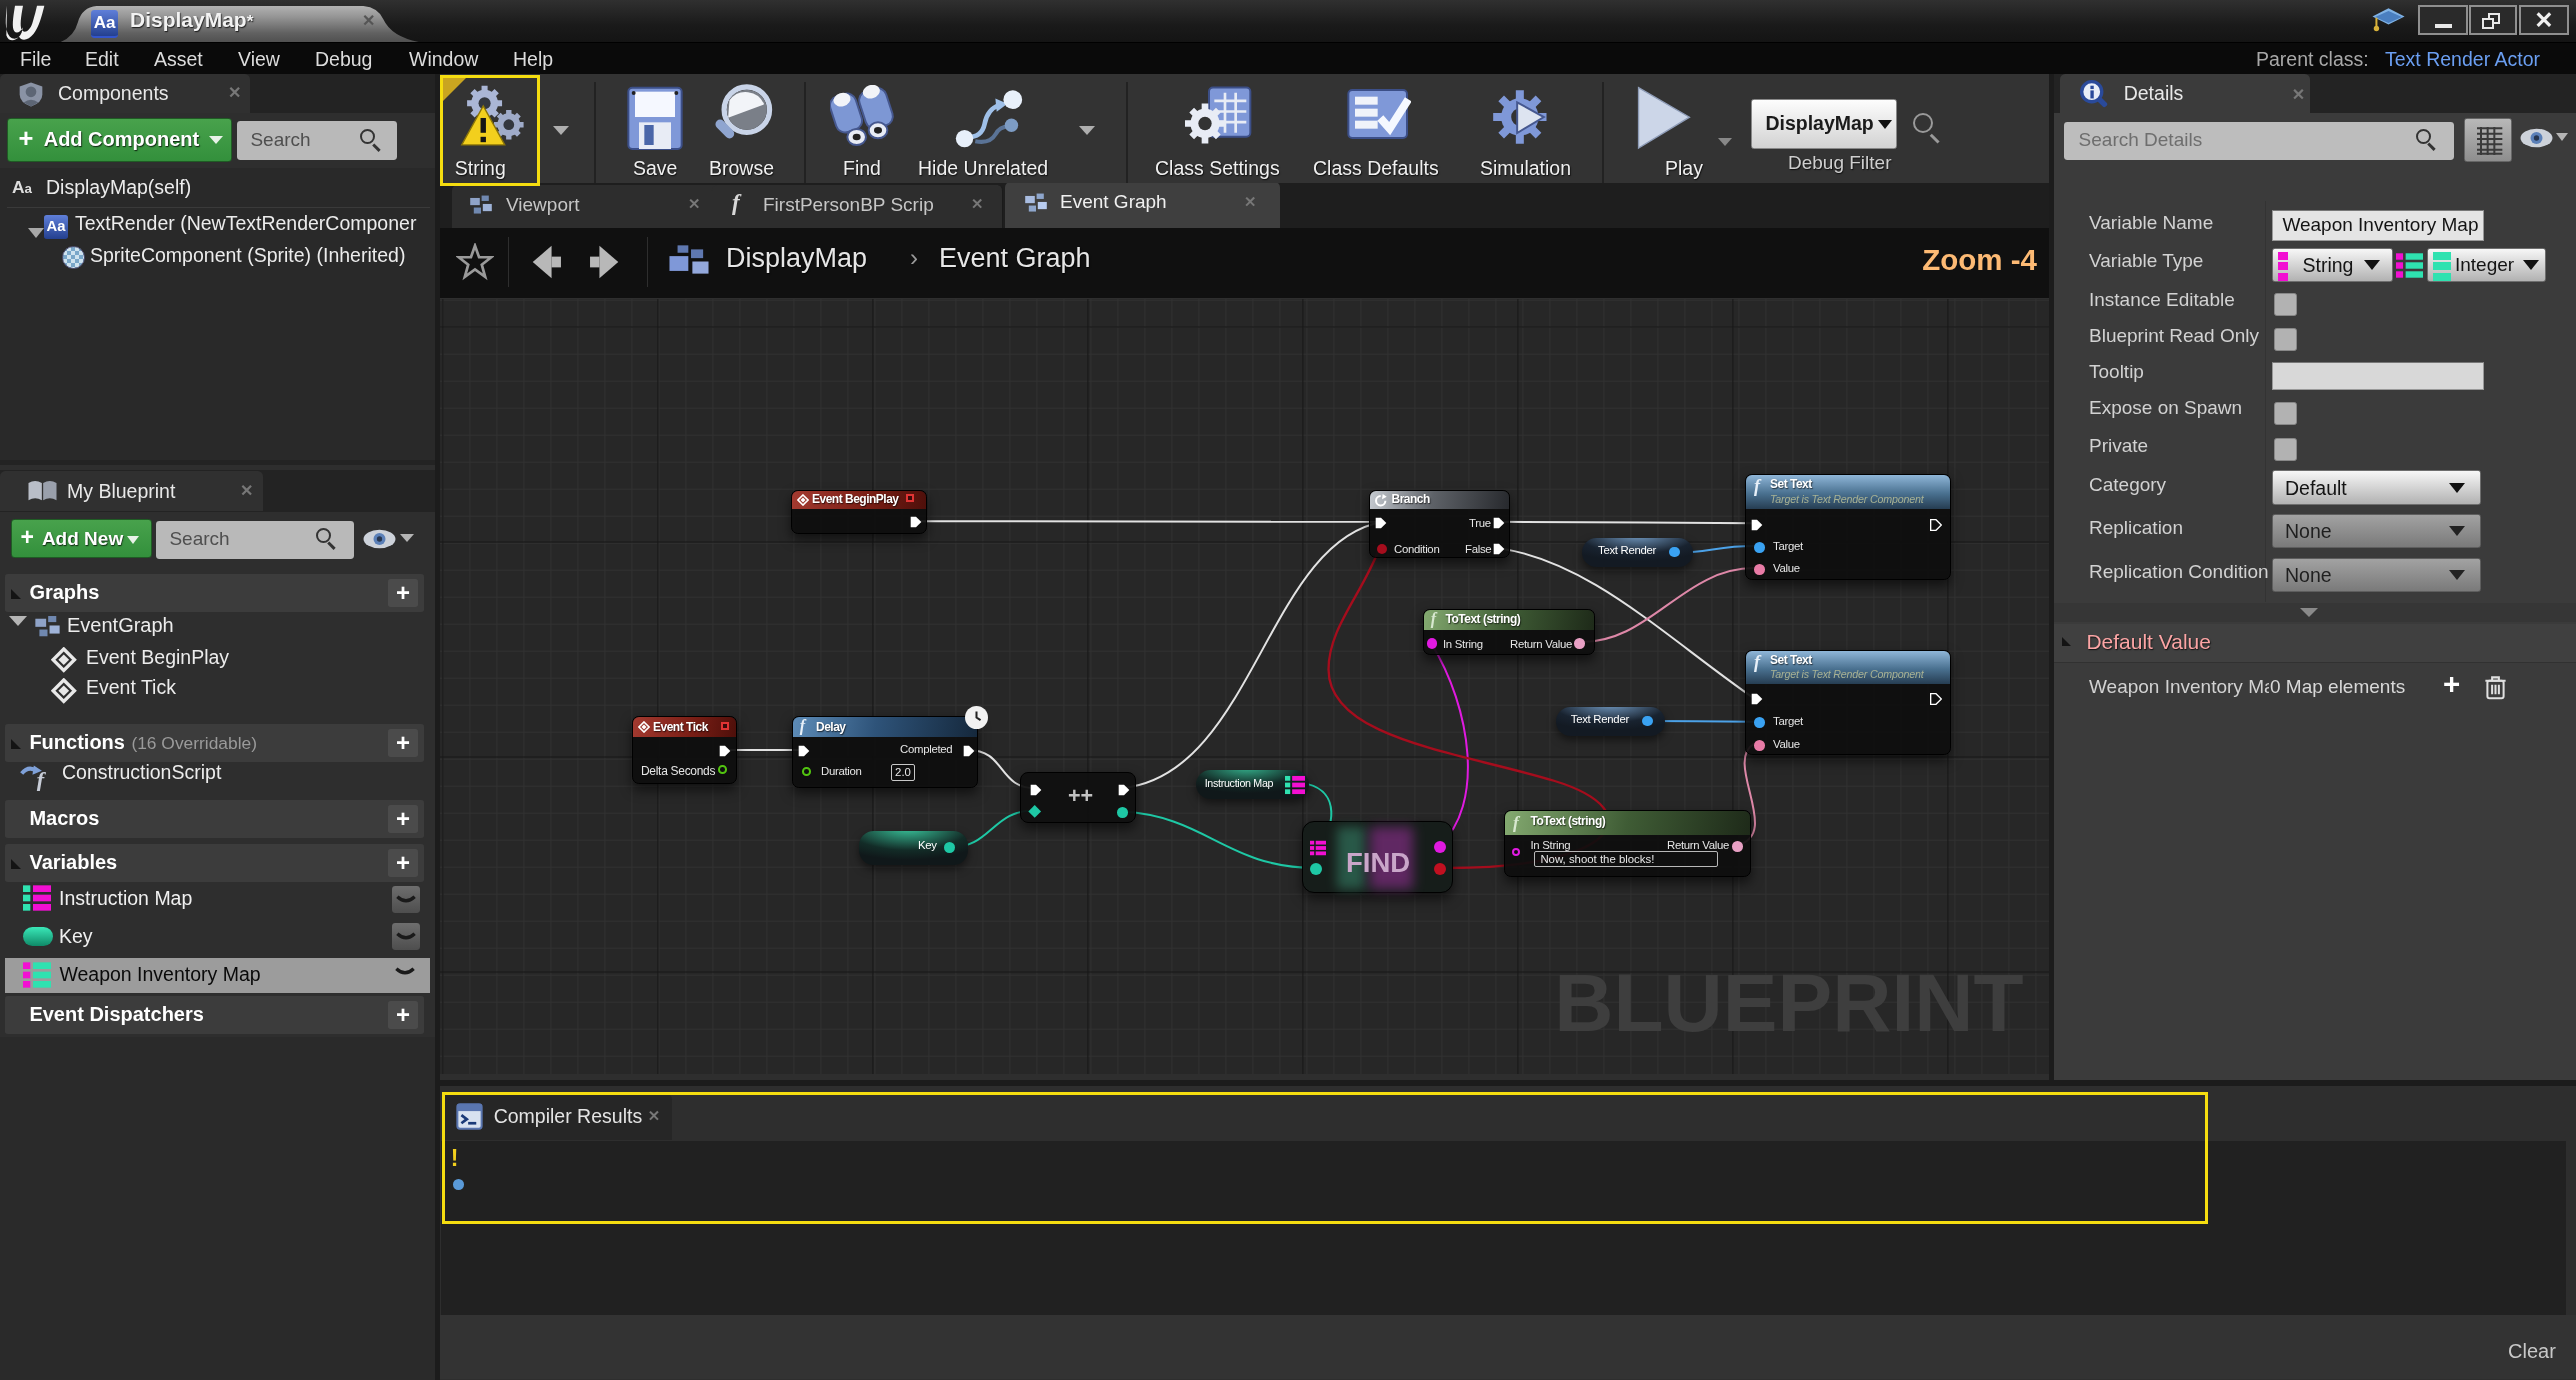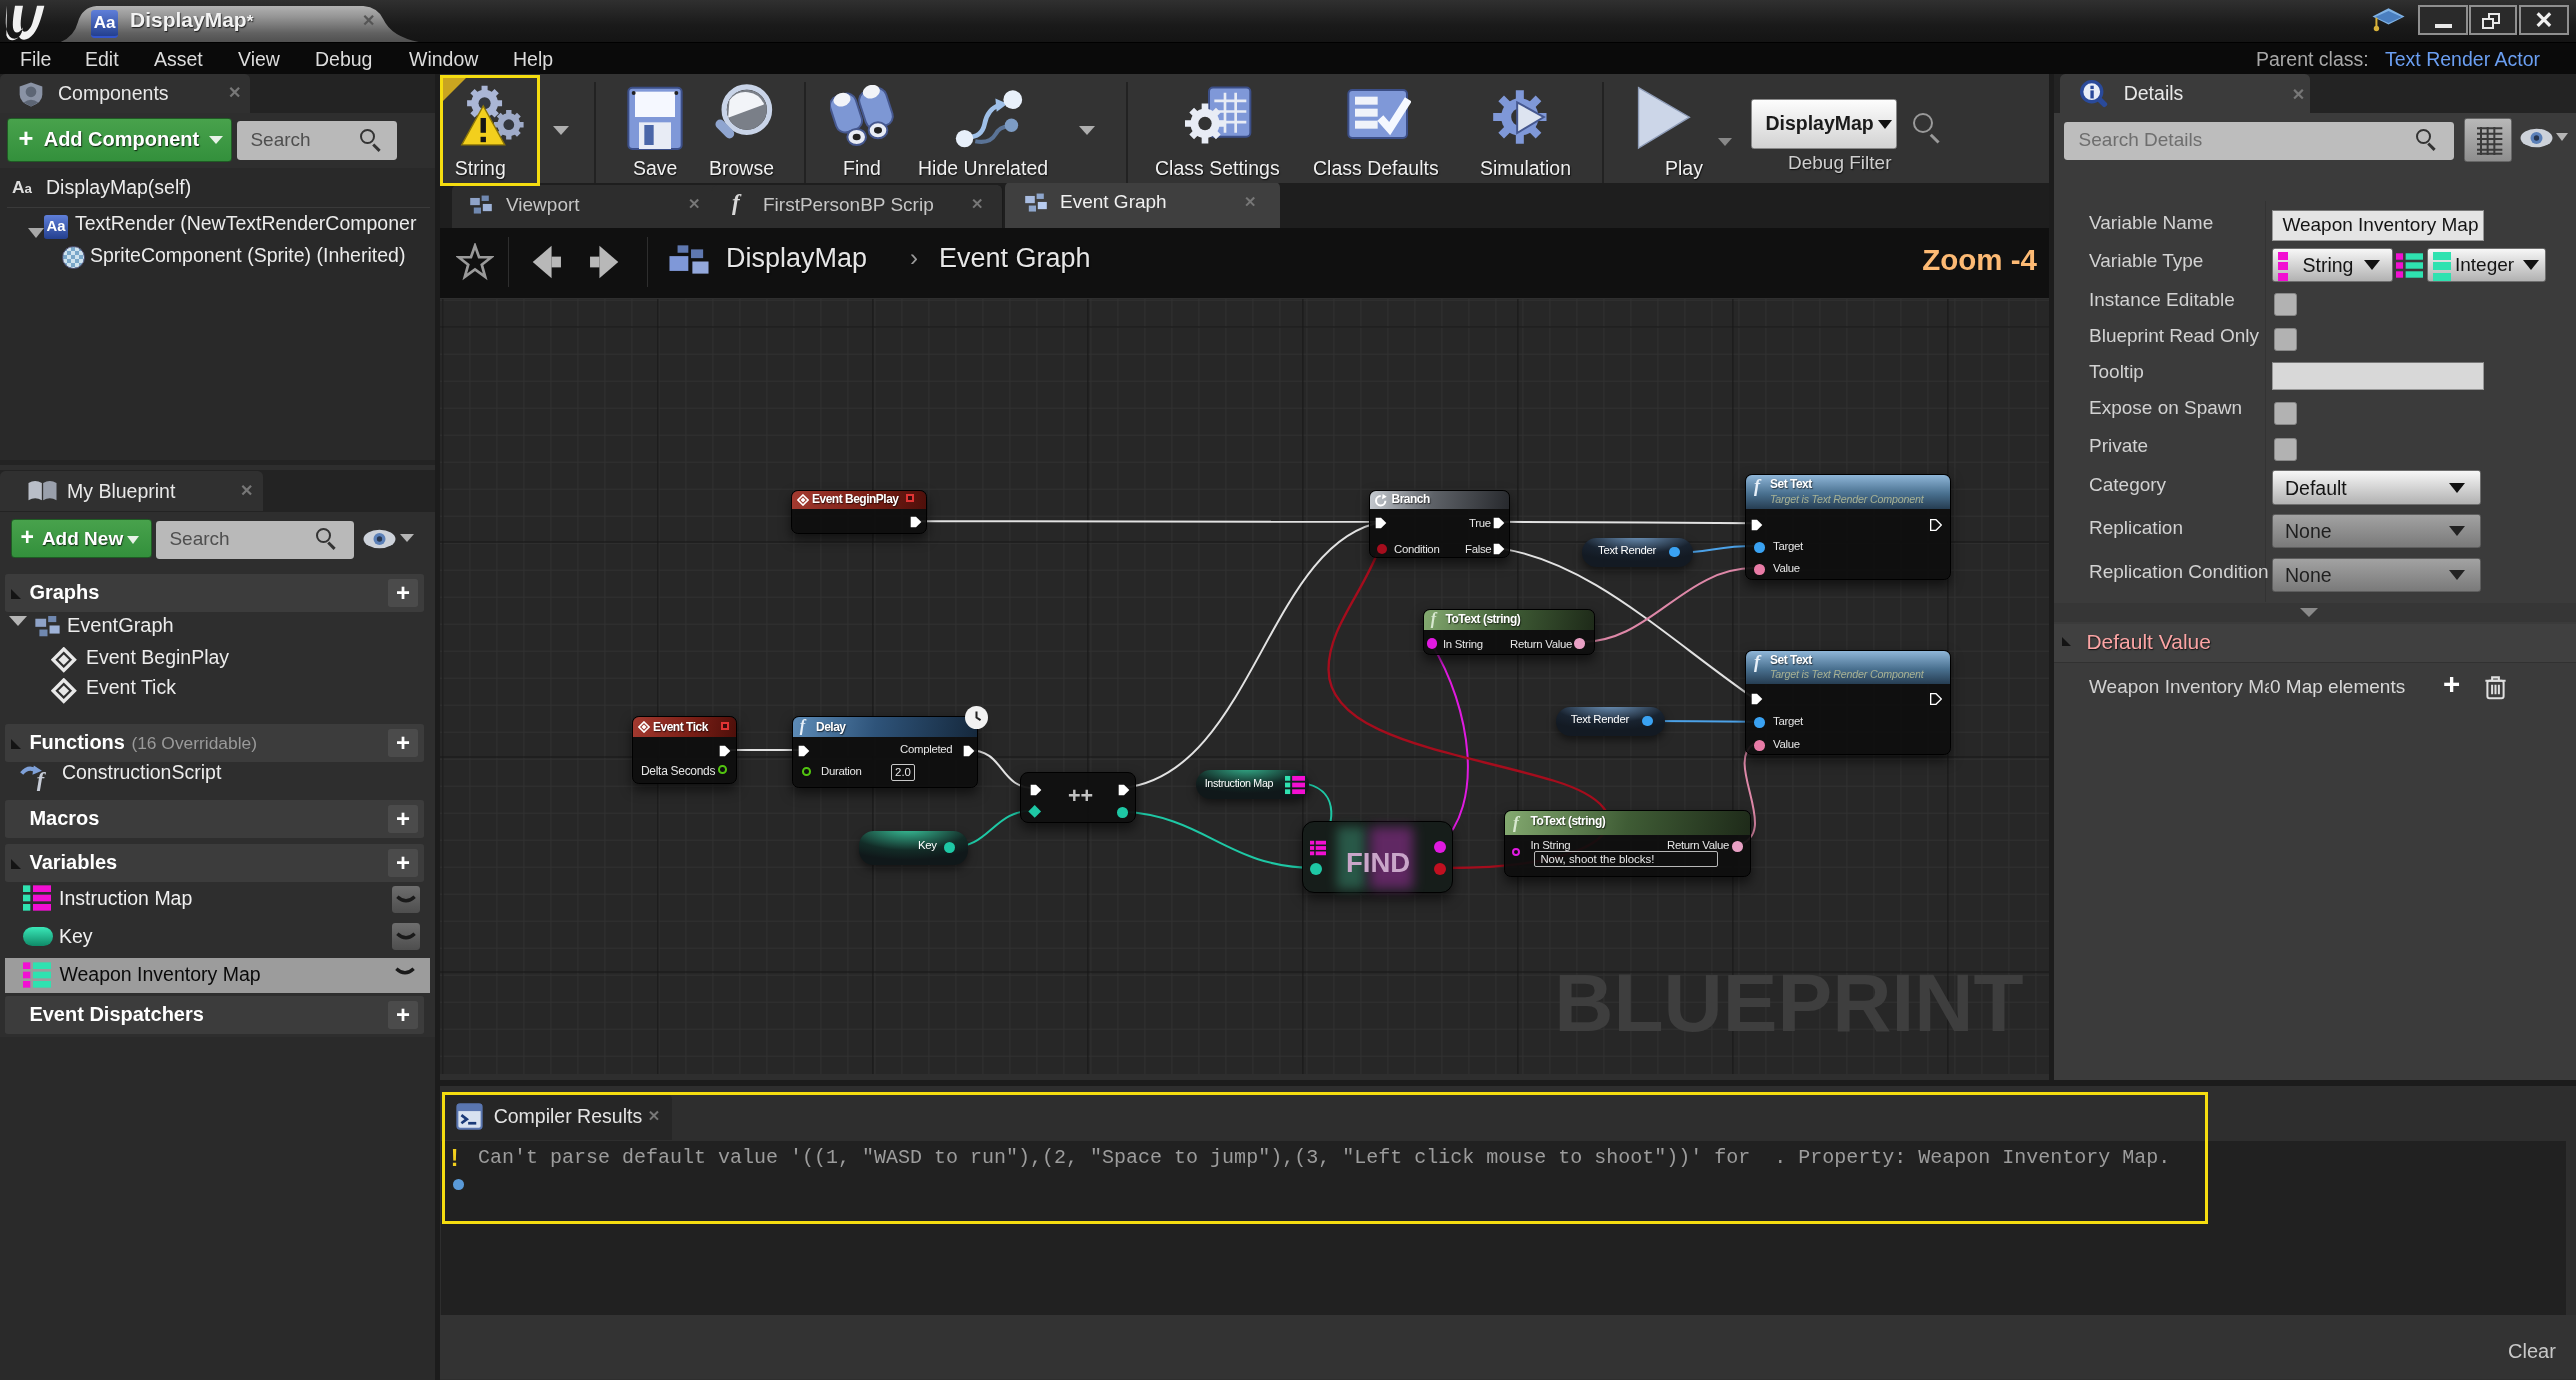--- a/index.html
+++ b/index.html
@@ -729,19 +729,18 @@
       <rect x="2" y="2" width="36" height="36" rx="4" fill="#d8e2f0" stroke="#5a76b0" stroke-width="3"></rect>
       <rect x="2" y="2" width="36" height="10" fill="#5a76b0"></rect>
       <path d="M8 18 L16 24 L8 30" stroke="#1a3a78" stroke-width="4" fill="none"></path>
         <path d="M18 30 H30" stroke="#1a3a78" stroke-width="4"></path>
     </svg>
     <div class="abs" style="left:51px;top:10.7px;font-size:19.5px;color:#e4e4e4;">Compiler Results</div>
     <div class="tabx" style="left:205px;top:13.4px;font-size:14.8px;">✕</div>
   </div>
   <div class="abs" style="left:2px;top:6px;width:1766px;height:132px;border:3.4px solid #f5dd10;"></div>
   <div class="abs" style="left:10.7px;top:59px;font-size:23px;font-weight:bold;color:#f2cf1d;">!</div>
-  <div class="abs" style="left:38px;top:60px;font-family:'Liberation Mono',monospace;font-size:20px;letter-spacing:0;color:#9c9c9c;white-space:pre;">Can't parse default value '((1, "WASD to run"),(2, "Space to jump"),(3, "Left click mouse to shoot"))' for  . Property: Weapon Inventory Map.</div>
   <div class="abs" style="left:13.4px;top:93px;width:10.7px;height:10.7px;border-radius:50%;background:#5a9ad8;"></div>
   <div class="abs" style="left:0;top:229px;width:2136px;height:64px;background:#333333;"></div>
   <div class="abs" style="left:2068px;top:254px;font-size:20px;color:#c8c8c8;">Clear</div>
 </div>
 <div class="abs" style="left:435px;top:74px;width:5.4px;height:1307px;background:#1c1c1c;"></div>
 
 
 </body></html>

